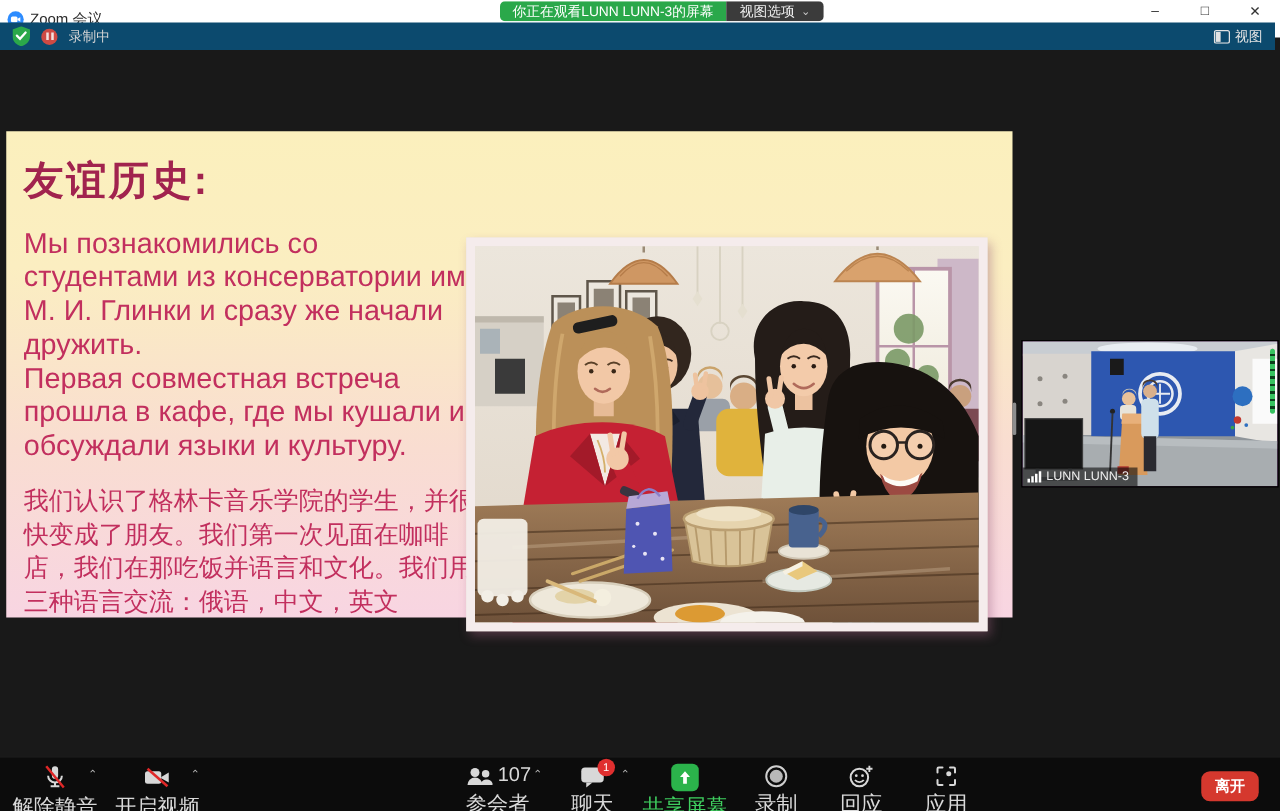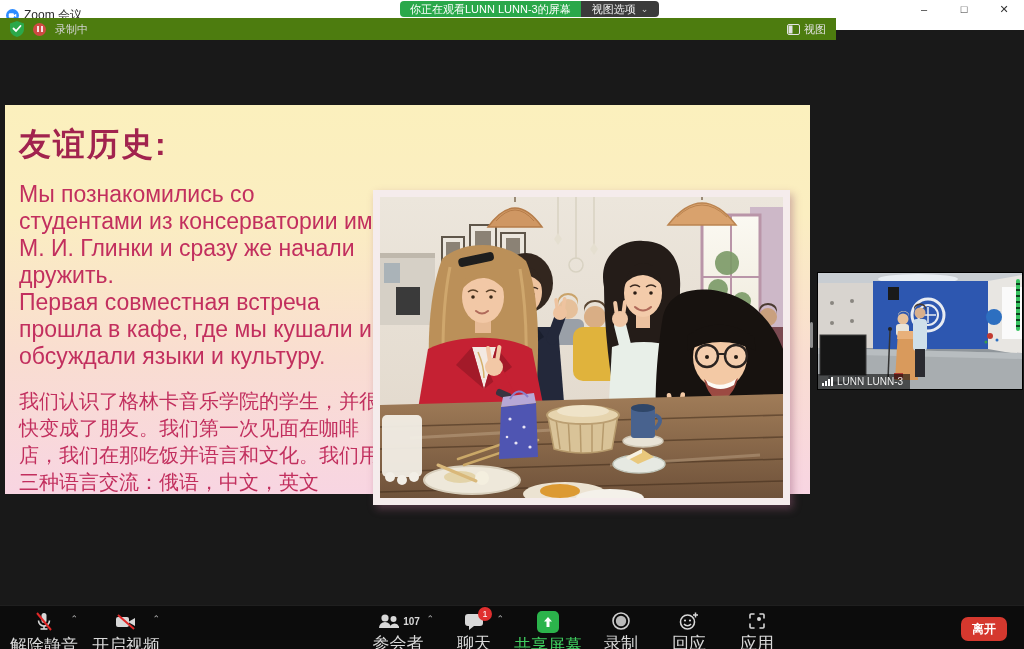--- a/index.html
+++ b/index.html
@@ -12,21 +12,21 @@
   .app-title { display:flex; align-items:center; gap:5px; margin-left:6px; font-size:12px; color:#2b2b2b; }
   .zoom-logo { width:13px; height:13px; border-radius:50%; background:#2d8cff; display:flex; align-items:center; justify-content:center; }
   .win-controls { position:absolute; right:0; top:0; height:18px; display:flex; }
   .win-btn { width:40px; height:18px; display:flex; align-items:center; justify-content:center; font-size:11px; color:#333; }
   .banner { position:absolute; left:400px; top:1px; height:16px; display:flex; border-radius:4px; overflow:hidden; font-size:11px; }
   .banner-watch { background:#2aa84a; color:#fff; display:flex; align-items:center; padding:0 10px; font-weight:normal; }
   .banner-view { background:#3b3b3b; color:#f0f0f0; display:flex; align-items:center; gap:5px; padding:0 11px; }
   .caret-down { font-size:9px; color:#cfcfcf; line-height:1; }
 
   
-  .statusbar { position:absolute; left:0; top:18px; width:836px; height:22px; background:#4d7c0f; }
+  .statusbar { position:absolute; left:0; top:18px; width:1020px; height:22px; background:#0c4a6e; }
   .rec-group { position:absolute; left:10px; top:0; height:22px; display:flex; align-items:center; gap:9px; }
   .rec-dot { width:13px; height:13px; border-radius:50%; background:#cf4a43; display:flex; align-items:center; justify-content:center; gap:2px; }
   .rec-dot i { display:block; width:2px; height:6px; background:#f4e2e0; }
   .rec-label { font-size:11px; color:#d4d4d4; }
   .view-btn { position:absolute; right:10px; top:3px; height:16px; display:flex; align-items:center; gap:4px; font-size:11px; color:#e3e3e3; }
 
   
   .stage { position:absolute; left:0; top:40px; width:1024px; height:565px; background:#191919; }
   .slide { position:absolute; left:5px; top:65px; width:805px; height:389px;
            background:linear-gradient(180deg,#fbf0bd 0%,#fbeec1 28%,#f9ddd1 65%,#f8d5e2 100%); }
@@ -50,21 +50,21 @@
 
   
   .toolbar { position:absolute; left:0; top:605px; width:1024px; height:44px; background:#0c0c0c; border-top:1px solid #1f1f1f; }
   .tb-left { position:absolute; left:10px; top:0; height:44px; display:flex; gap:14px; }
   .tb-center { position:absolute; left:362px; top:0; height:44px; display:flex; gap:10px; }
   .tb-btn { position:relative; min-width:58px; height:44px; display:flex; flex-direction:column; align-items:center; justify-content:flex-start; padding-top:5px; }
   .tb-icon { height:23px; display:flex; align-items:center; justify-content:center; }
   .tb-label { font-size:17px; color:#d9d9d9; margin-top:1px; white-space:nowrap; }
   .tb-label.green { color:#3fce5f; }
   .caret-up { position:absolute; top:9px; right:0px; font-size:9px; color:#b5b5b5; line-height:1; }
-  .count { font-size:10px; color:#d9d9d9; margin-left:3px;font-weight:bold; }
+  .count { font-size:16px; color:#d9d9d9; margin-left:3px; }
   .icon-count { display:flex; align-items:center; }
   .chat-badge { position:absolute; top:1px; right:12px; min-width:14px; height:14px; border-radius:7px; background:#e02f2f;
                 color:#fff; font-size:9px; display:flex; align-items:center; justify-content:center; padding:0 3px; }
   .share-box { width:22px; height:22px; border-radius:5px; background:#2bb34b; display:flex; align-items:center; justify-content:center; }
   .leave-btn { position:absolute; right:17px; top:11px; height:24px; padding:0 11px; background:#d5382e; border:none;
                border-radius:7px; color:#fff; font-size:12px; font-weight:bold; }
 </style>
 </head>
 <body>
 

